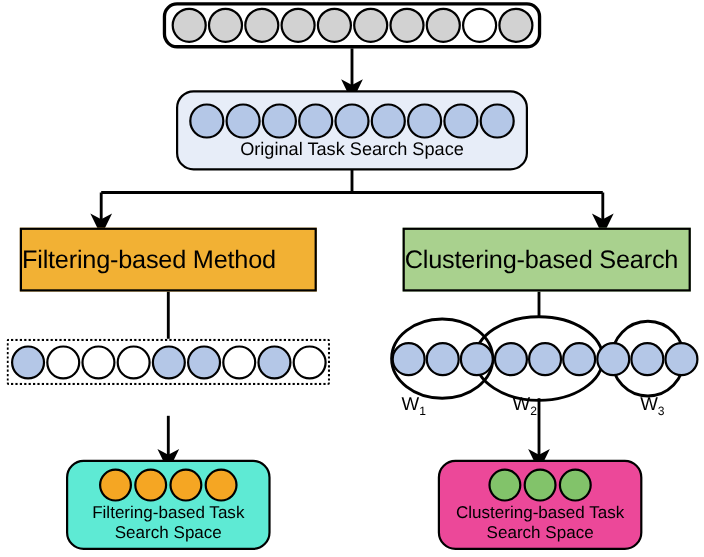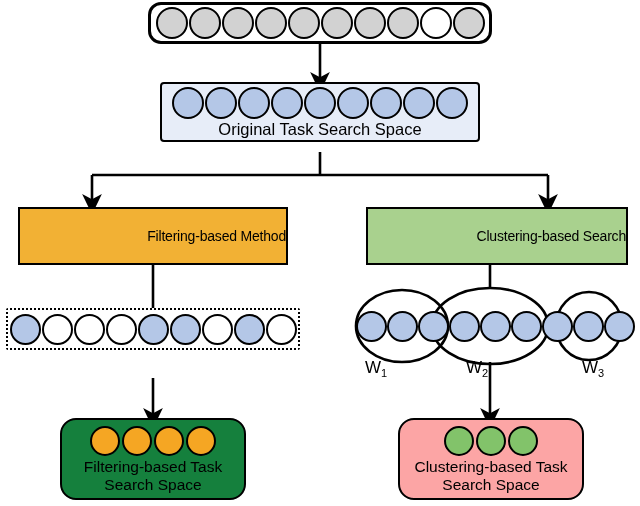--- a/index.html
+++ b/index.html
@@ -13,22 +13,22 @@
   .pill{
     border:3px solid #000;border-radius:14px;background:#ffffff;
     display:flex;flex-direction:column;align-items:center;justify-content:center;
   }
   .pill.soft{border-width:2px;}
   .dotted{
     border:2px dotted #000;background:#ffffff;border-radius:2px;
     display:flex;align-items:center;justify-content:center;
   }
   .rect{
-    border:2px solid #000;display:flex;align-items:center;justify-content:flex-end;
-    font-size:14px;letter-spacing:-0.2px;white-space:nowrap;
+    border:2px solid #000;display:flex;align-items:center;justify-content:flex-start;
+    font-size:23px;letter-spacing:-0.2px;white-space:nowrap;
   }
 
   .row{display:flex;align-items:center;justify-content:center;}
 
   .dot{border-radius:50%;border:2px solid #000;box-sizing:border-box;}
 
   .caption{font-size:16.5px;line-height:1.08;text-align:center;white-space:nowrap;}
   .caption.two{font-size:15.5px;line-height:1.16;}
 
   
@@ -80,21 +80,21 @@
         <div class="dot" style="width: 32px; height: 32px; background: rgb(210, 210, 210); border-width: 2.4px;"></div>
         <div class="dot" style="width: 32px; height: 32px; background: rgb(210, 210, 210); border-width: 2.4px;"></div>
         <div class="dot" style="width: 32px; height: 32px; background: rgb(210, 210, 210); border-width: 2.4px;"></div>
         <div class="dot" style="width: 32px; height: 32px; background: rgb(210, 210, 210); border-width: 2.4px;"></div>
         <div class="dot" style="width: 32px; height: 32px; background: rgb(210, 210, 210); border-width: 2.4px;"></div>
         <div class="dot" style="width: 32px; height: 32px; background: rgb(255, 255, 255); border-width: 2.4px;"></div>
         <div class="dot" style="width: 32px; height: 32px; background: rgb(210, 210, 210); border-width: 2.4px;"></div>
       </div>
   </div>
 
-  <div class="node pill soft" id="n-original" style="left:160px;top:82px;width:320px;height:60px;background:#E7EDF8;border:2.5px solid #000;border-radius:4px;">
+  <div class="node pill soft" id="n-original" style="left:160px;top:82px;width:320px;height:73px;background:#E7EDF8;border:2.5px solid #000;border-radius:16px;">
     <div class="row" id="row-original" style="gap:1px;margin-top:2px;">
         <div class="dot" style="width: 32px; height: 32px; background: rgb(180, 199, 231); border-width: 2.4px;"></div>
         <div class="dot" style="width: 32px; height: 32px; background: rgb(180, 199, 231); border-width: 2.4px;"></div>
         <div class="dot" style="width: 32px; height: 32px; background: rgb(180, 199, 231); border-width: 2.4px;"></div>
         <div class="dot" style="width: 32px; height: 32px; background: rgb(180, 199, 231); border-width: 2.4px;"></div>
         <div class="dot" style="width: 32px; height: 32px; background: rgb(180, 199, 231); border-width: 2.4px;"></div>
         <div class="dot" style="width: 32px; height: 32px; background: rgb(180, 199, 231); border-width: 2.4px;"></div>
         <div class="dot" style="width: 32px; height: 32px; background: rgb(180, 199, 231); border-width: 2.4px;"></div>
         <div class="dot" style="width: 32px; height: 32px; background: rgb(180, 199, 231); border-width: 2.4px;"></div>
         <div class="dot" style="width: 32px; height: 32px; background: rgb(180, 199, 231); border-width: 2.4px;"></div>
@@ -133,32 +133,32 @@
       <div class="dot" style="width: 31px; height: 31px; background: rgb(180, 199, 231); border-width: 2.4px;"></div>
       <div class="dot" style="width: 31px; height: 31px; background: rgb(180, 199, 231); border-width: 2.4px;"></div>
       <div class="dot" style="width: 31px; height: 31px; background: rgb(180, 199, 231); border-width: 2.4px;"></div>
       <div class="dot" style="width: 31px; height: 31px; background: rgb(180, 199, 231); border-width: 2.4px;"></div>
     </div>
 
   <div class="node wlab" style="left:365px;top:358px;">W<sub>1</sub></div>
   <div class="node wlab" style="left:466px;top:358px;">W<sub>2</sub></div>
   <div class="node wlab" style="left:582px;top:358px;">W<sub>3</sub></div>
 
-  <div class="node pill soft" id="n-fres" style="left:60px;top:418px;width:186px;height:82px;background:#15803d;border:2.5px solid #000;border-radius:16px;">
+  <div class="node pill soft" id="n-fres" style="left:60px;top:418px;width:186px;height:82px;background:#5eead4;border:2.5px solid #000;border-radius:16px;">
     <div class="row" id="row-fres" style="gap:2px;margin-top:1px;">
         <div class="dot" style="width: 30px; height: 30px; background: rgb(245, 166, 35); border-width: 2.4px;"></div>
         <div class="dot" style="width: 30px; height: 30px; background: rgb(245, 166, 35); border-width: 2.4px;"></div>
         <div class="dot" style="width: 30px; height: 30px; background: rgb(245, 166, 35); border-width: 2.4px;"></div>
         <div class="dot" style="width: 30px; height: 30px; background: rgb(245, 166, 35); border-width: 2.4px;"></div>
       </div>
     <div class="caption two" style="margin-top:2px;">Filtering-based Task</div>
     <div class="caption two">Search Space</div>
   </div>
 
-  <div class="node pill soft" id="n-cres" style="left:398px;top:418px;width:186px;height:82px;background:#fca5a5;border:2.5px solid #000;border-radius:16px;">
+  <div class="node pill soft" id="n-cres" style="left:398px;top:418px;width:186px;height:82px;background:#ec4899;border:2.5px solid #000;border-radius:16px;">
     <div class="row" id="row-cres" style="gap:2px;margin-top:1px;">
         <div class="dot" style="width: 30px; height: 30px; background: rgb(130, 195, 106); border-width: 2.4px;"></div>
         <div class="dot" style="width: 30px; height: 30px; background: rgb(130, 195, 106); border-width: 2.4px;"></div>
         <div class="dot" style="width: 30px; height: 30px; background: rgb(130, 195, 106); border-width: 2.4px;"></div>
       </div>
     <div class="caption two" style="margin-top:2px;">Clustering-based Task</div>
     <div class="caption two">Search Space</div>
   </div>
 
 </div>

